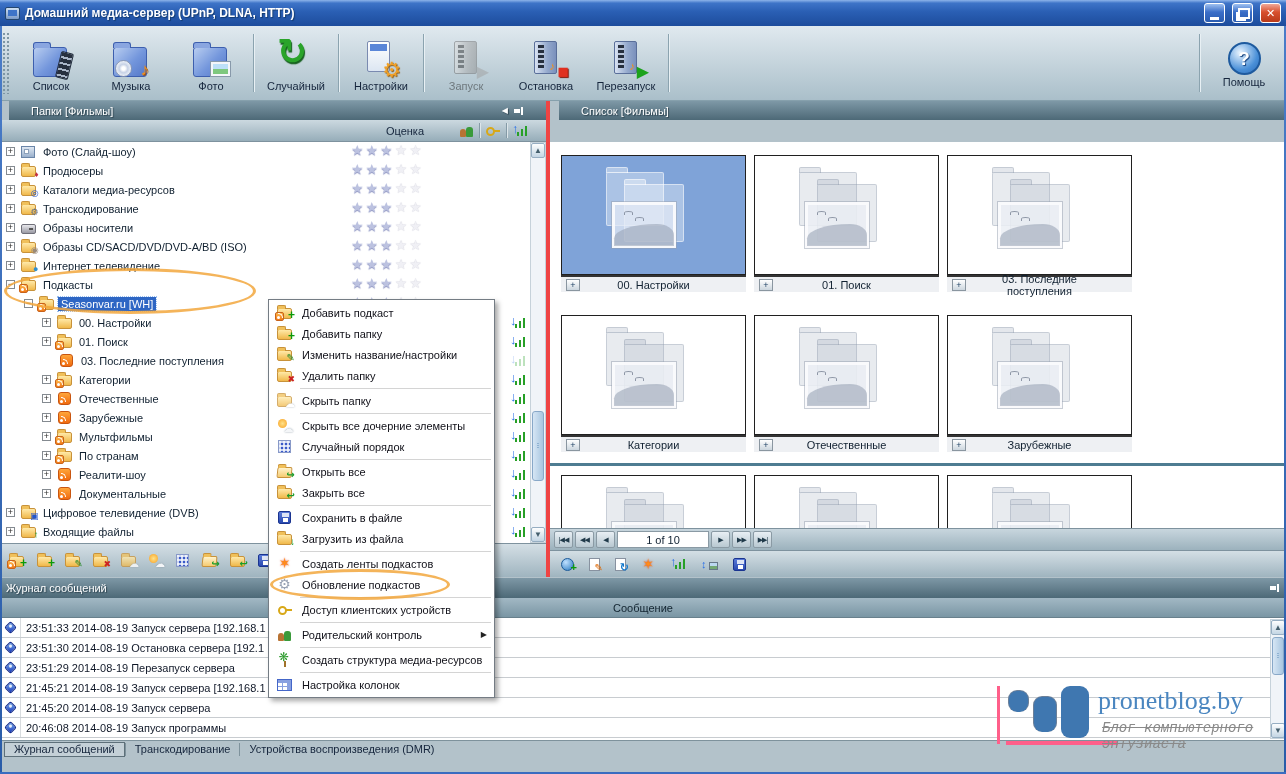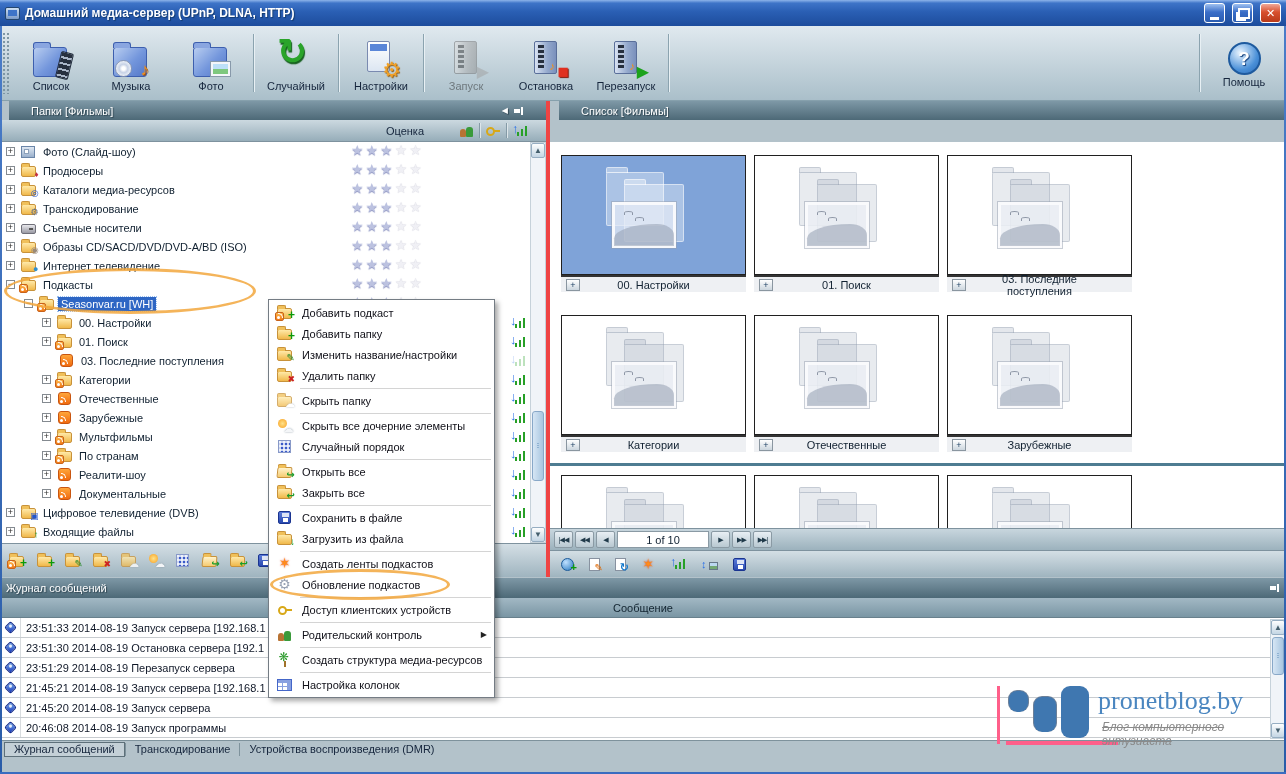--- a/index.html
+++ b/index.html
@@ -240,22 +240,22 @@
   .ann.a1{left:4px;top:268px;width:252px;height:46px;}
   .ann.a2{left:270px;top:569px;width:180px;height:31px;}
   .wm{position:absolute;left:990px;top:684px;width:276px;height:64px;z-index:40;pointer-events:none;}
   .wmline{position:absolute;left:7px;top:2px;width:3px;height:58px;background:#ff5f8a;}
   .wmb{position:absolute;background:#3f77b0;border-radius:9px;}
   .wmb.b1{left:18px;bottom:10px;width:21px;height:22px;}
   .wmb.b2{left:43px;bottom:10px;width:24px;height:36px;}
   .wmb.b3{left:71px;bottom:10px;width:28px;height:52px;}
   .wmunder{position:absolute;left:16px;bottom:3px;width:112px;height:4px;background:#ff5f8a;}
   .wmt{position:absolute;left:108px;top:2px;font-family:"Liberation Serif","DejaVu Serif",serif;font-size:26px;color:#4a86c0;}
-  .wms{position:absolute;left:112px;top:36px;font-family:Liberation Sans, sans-serif;font-style:italic;
-    font-size:12px;color:#8a8a8a;text-decoration:line-through;}
+  .wms{position:absolute;left:112px;top:36px;font-family:Liberation Mono, monospace;font-style:italic;
+    font-size:14px;color:#8a8a8a;text-decoration:line-through;}
   .framel,.framer{position:absolute;top:26px;bottom:0;width:2px;background:linear-gradient(180deg,#4a7cc8,#2a5ca8);z-index:70;}
   .framel{left:0;} .framer{right:0;}
   .frameb{position:absolute;left:0;right:0;bottom:0;height:2px;background:#3a6cc0;z-index:70;}
 </style>
 </head>
 <body>
 
 <div class="window">
 
   <div class="titlebar">
@@ -396,21 +396,21 @@
           </span>
           <span class="tlab">Транскодирование</span>
           <span class="st"><b>★★★</b><i>★★</i></span>
         </div>
         <div class="trow">
           <span class="tind" style="width:6px"></span>
           <span class="exp">+</span>
           <span class="iw ">
             <span class="icn drive"></span>
           </span>
-          <span class="tlab">Съемные носители</span>
+          <span class="tlab">Образы носители</span>
           <span class="st"><b>★★★</b><i>★★</i></span>
         </div>
         <div class="trow">
           <span class="tind" style="width:6px"></span>
           <span class="exp">+</span>
           <span class="iw ">
             <span class="icn fold">
               <i class="ov" style="color:#9a8a7a;font-size:9px">◉</i>
             </span>
           </span>

